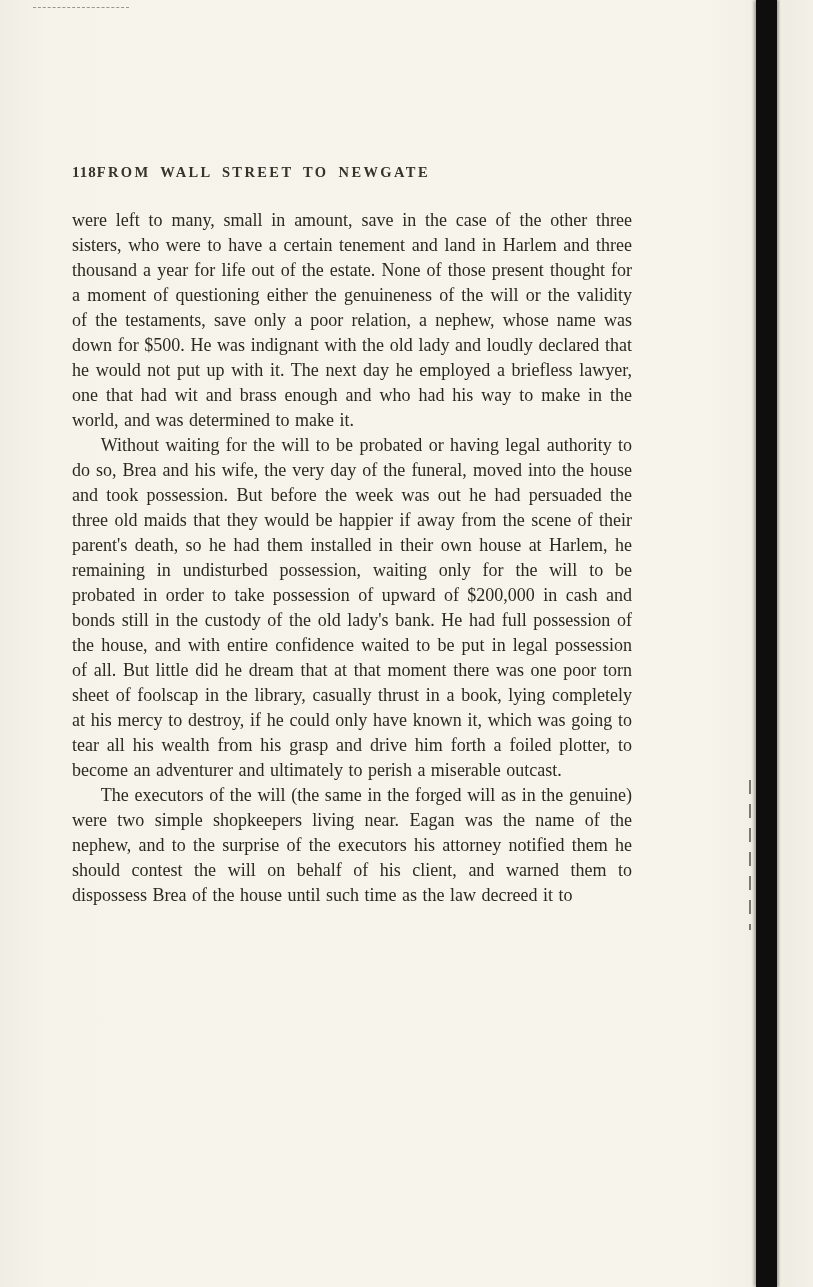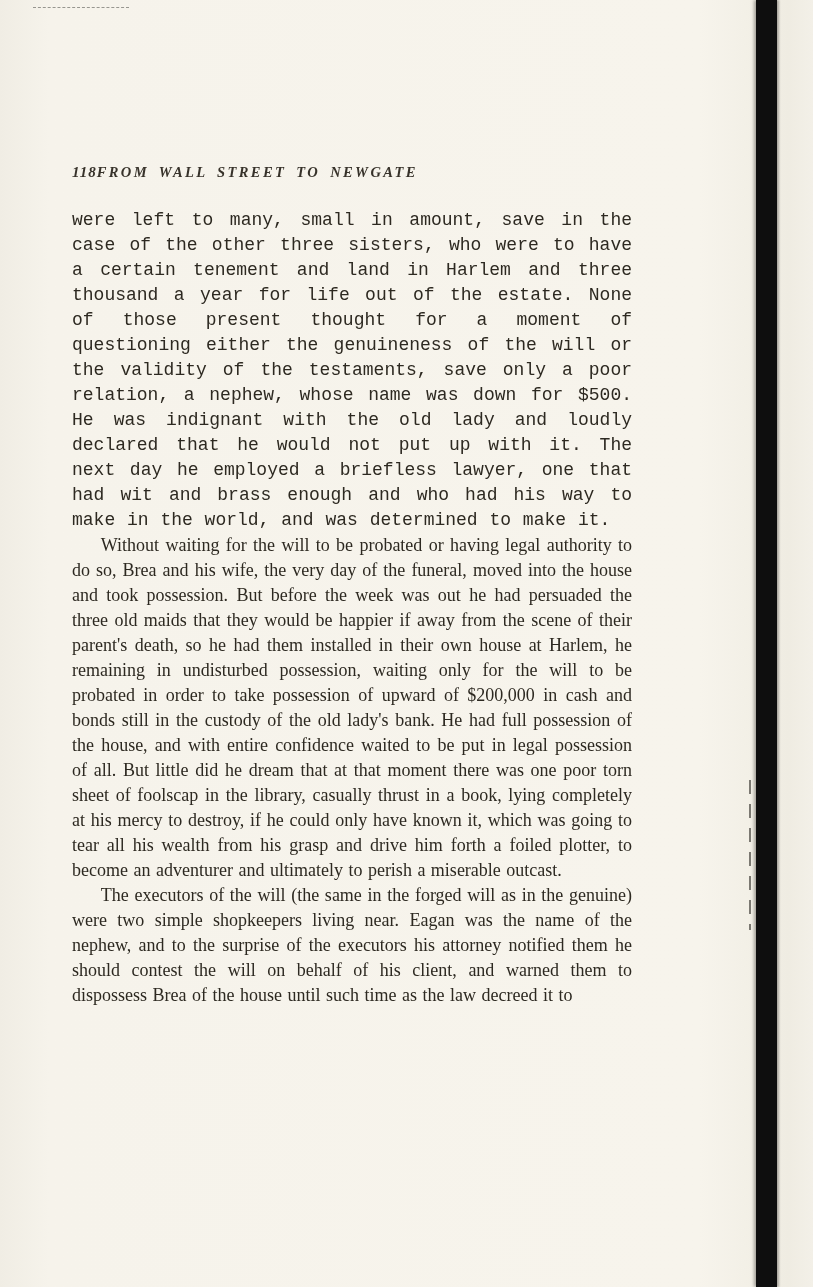--- a/index.html
+++ b/index.html
@@ -59,21 +59,20 @@
     left: 72px;
     top: 164px;
     width: 560px;
     color: #2e2a23;
   }
   .header {
     display: flex;
     align-items: baseline;
     font-weight: bold;
     color: #37322a;
-    font-style: italic;
   }
   .page-num {
     font-size: 15px;
     letter-spacing: 1px;
   }
   .running-title {
     flex: 1;
     text-align: left;
     font-size: 14.5px;
     letter-spacing: 2.4px;
@@ -87,21 +86,20 @@
     text-align: justify;
     word-spacing: 1px;
     color: #2d2921;
   }
   .body-text p {
     margin: 0;
     text-indent: 1.6em;
   }
   .body-text p.first {
     text-indent: 0;
-    font-family: Liberation Mono, monospace;
   }
 </style>
 </head>
 <body>
 
 <div class="scan-page">
   <div class="top-dashes"></div>
   <div class="gutter-bar"></div>
   <div class="edge-artifact"></div>
 

